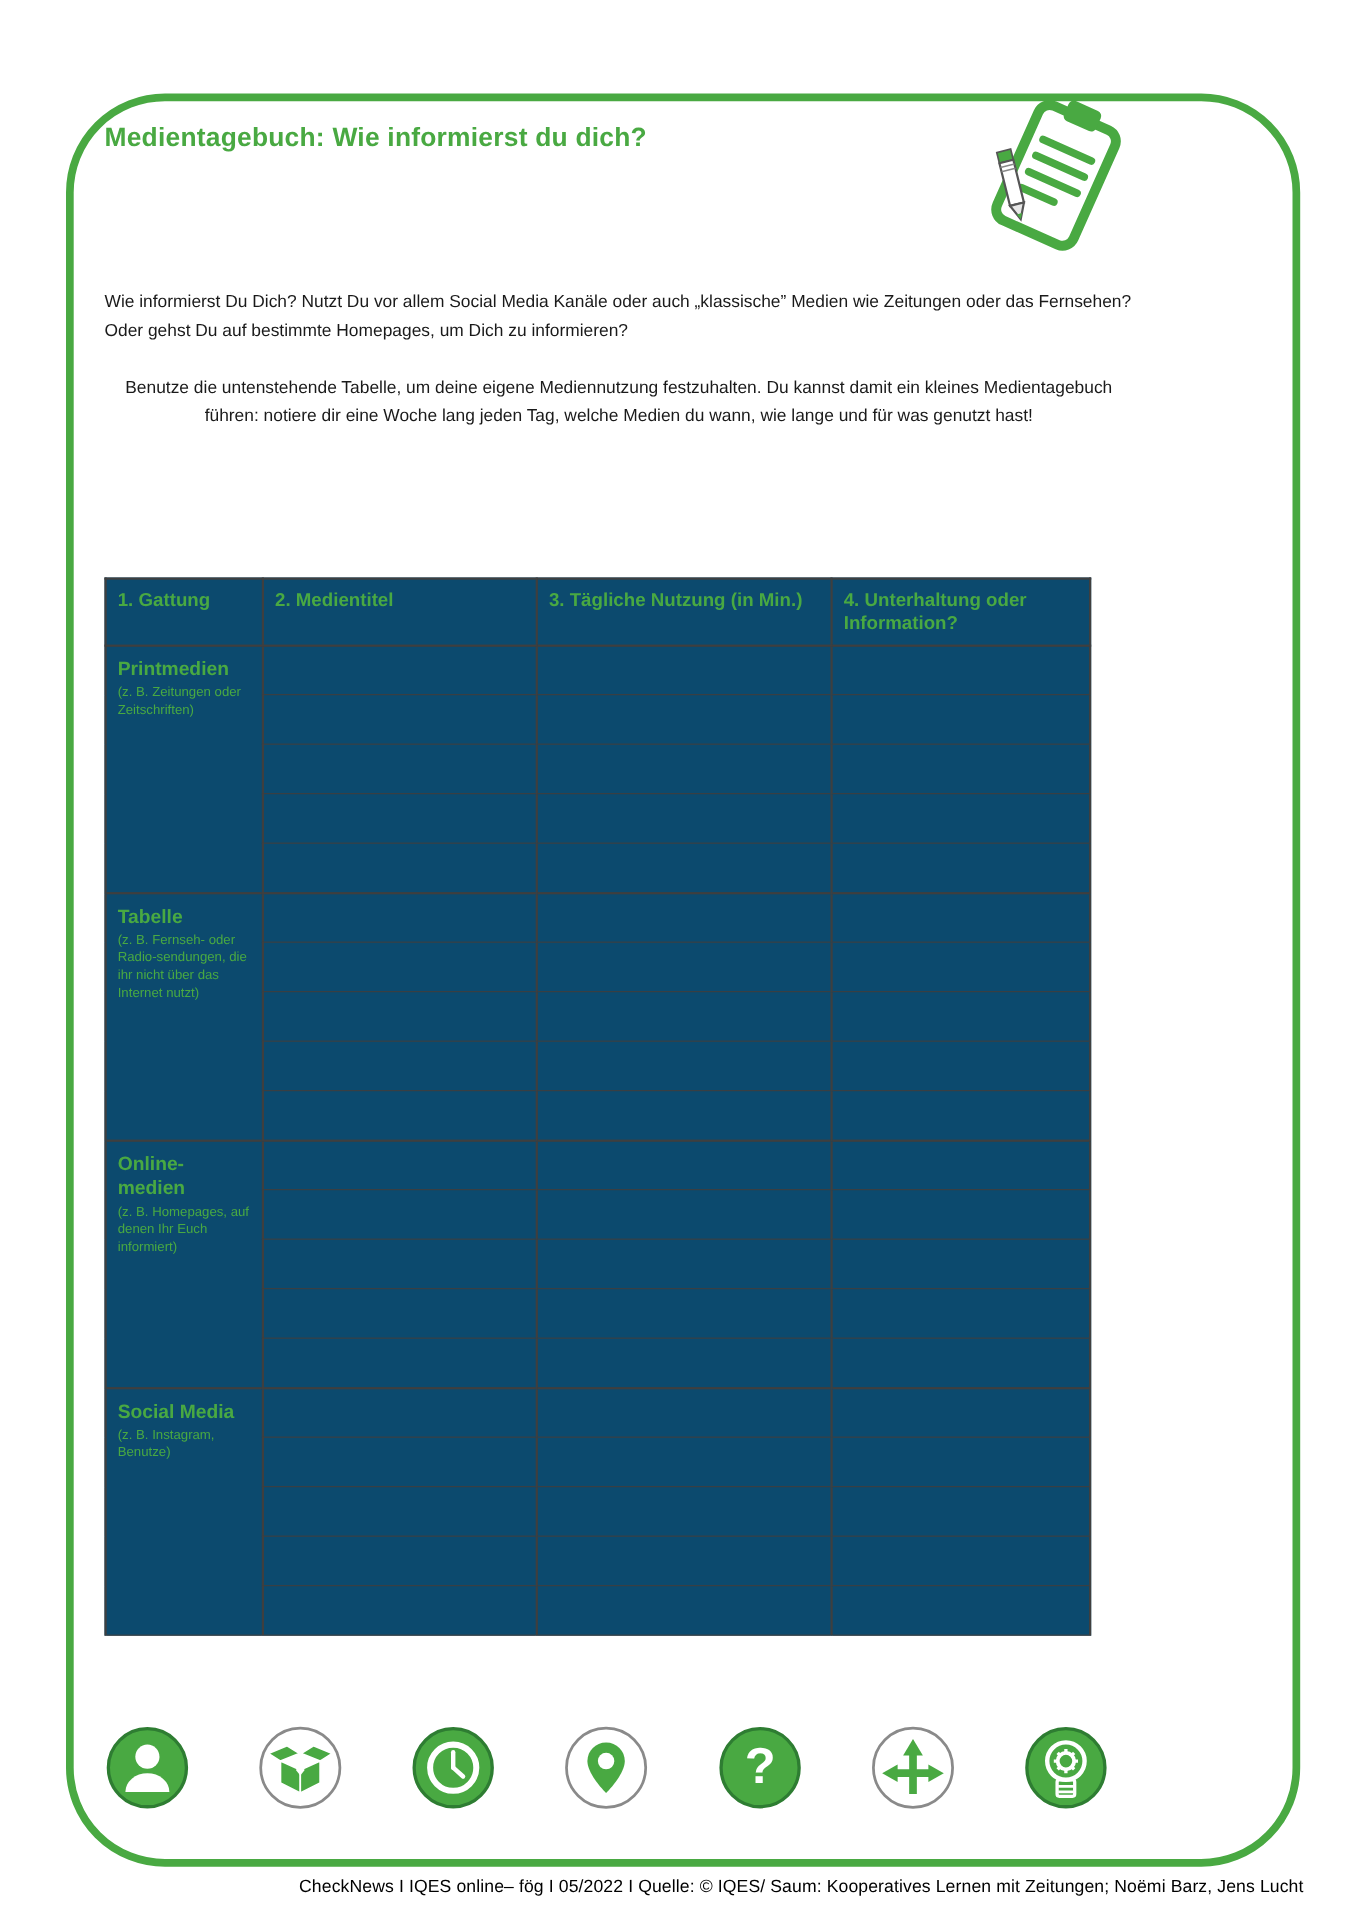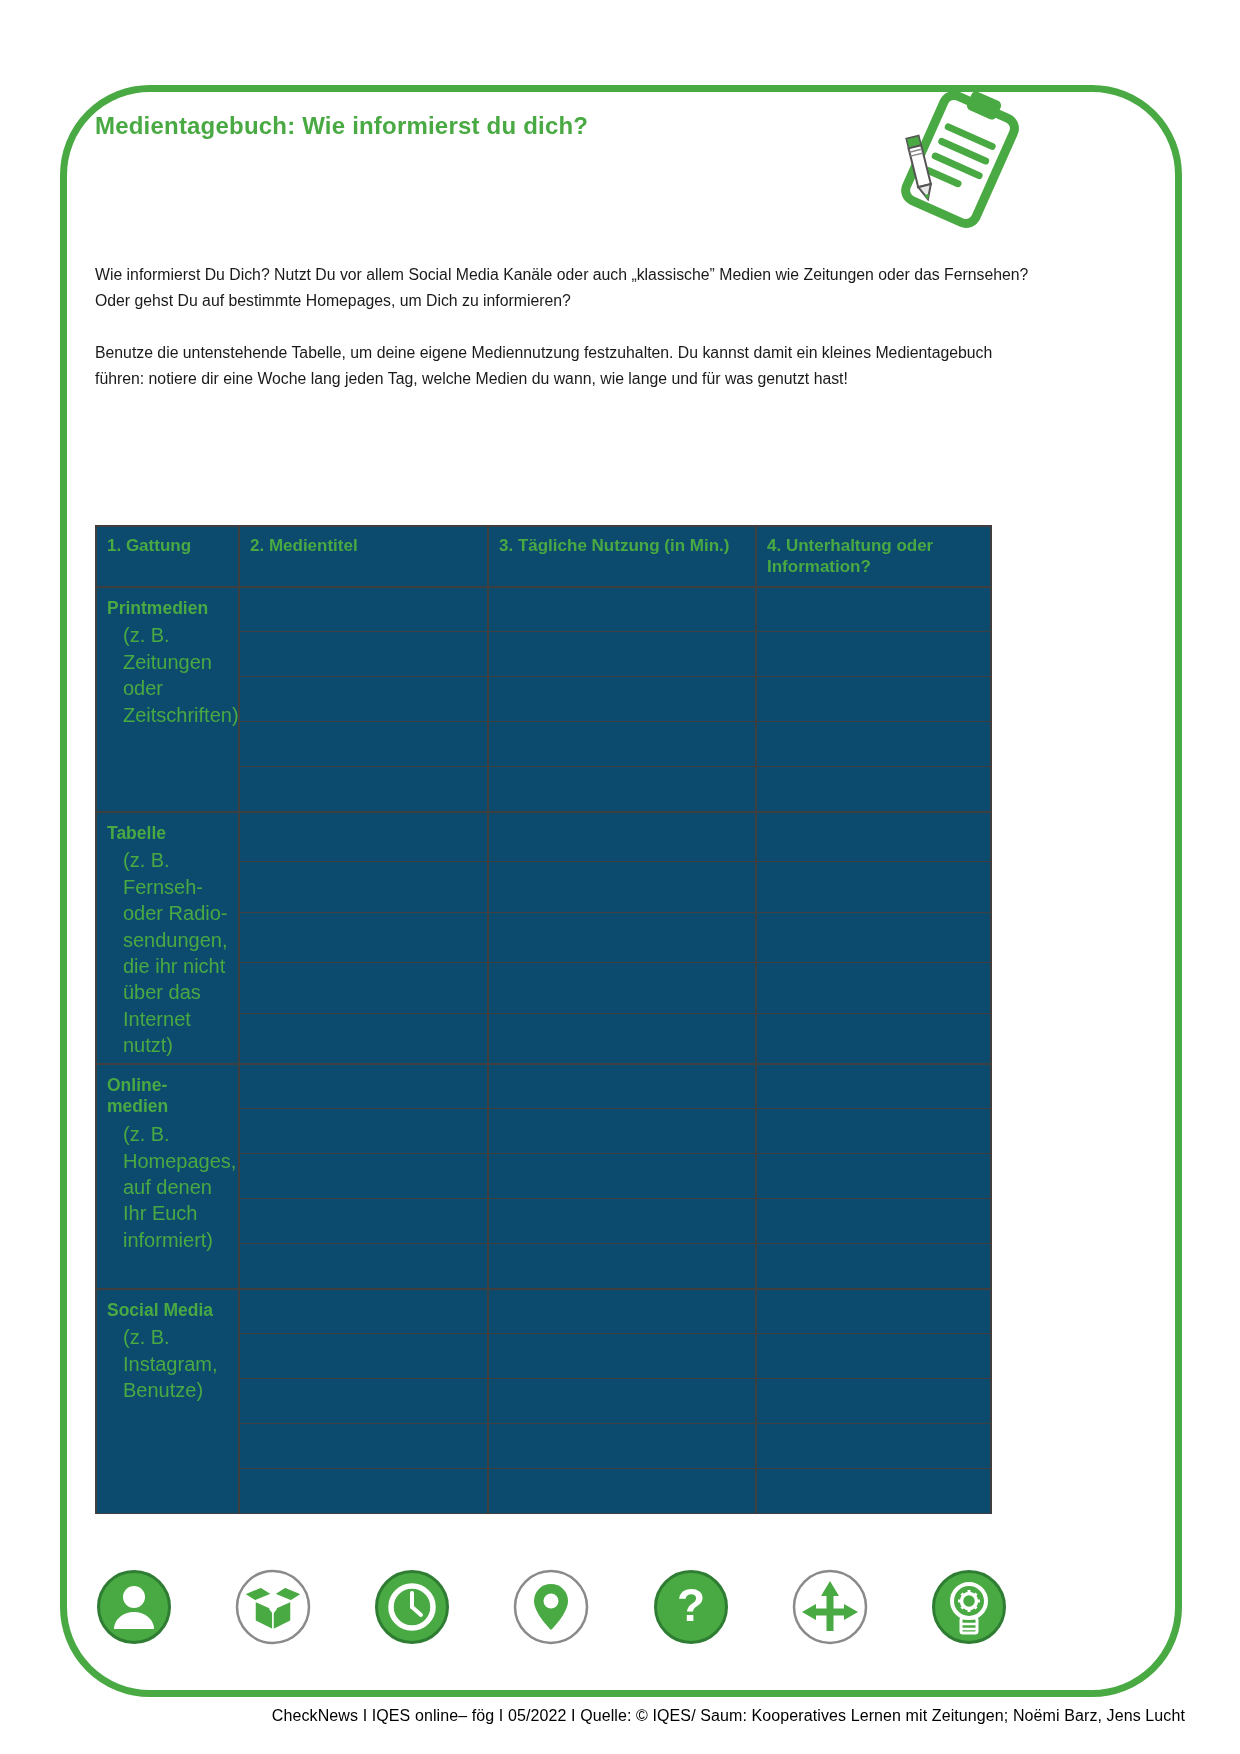--- a/index.html
+++ b/index.html
@@ -11,40 +11,40 @@
     position:absolute; left:60px; top:85px; width:1122px; height:1612px;
     border:7px solid #49a942; border-radius:90px; background:#ffffff;
   }
   .doc-title {
     position:absolute; left:95px; top:112px; color:#49a942;
     font-size:24px; font-weight:bold; letter-spacing:0.2px;
   }
   .clipboard-wrap { position:absolute; left:880px; top:86px; width:155px; height:160px; }
   .intro { position:absolute; left:95px; top:262px; width:935px; color:#1a1a1a;
            font-size:15.8px; line-height:26px; }
-  .intro p + p { margin-top:26px; }
+  .intro p + p { margin-top:26px;text-align:center; }
   .media-table {
     position:absolute; left:95px; top:525px; width:895px;
     border-collapse:collapse; table-layout:fixed; background:#0c4a6e;
   }
   .media-table col.c1 { width:143px; }
   .media-table col.c2 { width:249px; }
   .media-table col.c3 { width:268px; }
   .media-table col.c4 { width:235px; }
   .media-table th, .media-table td { border:2px solid #3f3f3f; }
   .media-table tbody td { border-width:1.5px 2px; }
   .media-table tbody tr.section-start td { border-top-width:2px; }
   .media-table th {
     height:60px; text-align:left; vertical-align:top; padding:8px 10px;
     color:#49a942; font-size:17px; font-weight:bold; line-height:1.25;
   }
   .media-table td { height:45px; }
-  .cat-cell { vertical-align:top; padding:10px 10px 4px 10px; }
+  .cat-cell { vertical-align:top; padding:10px 10px 16px 10px; }
   .cat-title { color:#49a942; font-size:17.5px; font-weight:bold; line-height:1.25; }
-  .cat-note  { color:#49a942; font-size:20px; line-height:1.32; margin-top:3px;margin-left:16px; }
+  .cat-note  { color:#49a942; font-size:12px; line-height:1.32; margin-top:3px; }
   .icon-row {
     position:absolute; left:95px; top:1568px; width:913px;
     display:flex; justify-content:space-between; align-items:center;
   }
   .icon-circle { width:78px; height:78px; }
   .footer-line {
     position:absolute; right:55px; top:1707px; color:#000;
     font-size:16px; letter-spacing:0.1px; white-space:nowrap;
   }
 </style>

